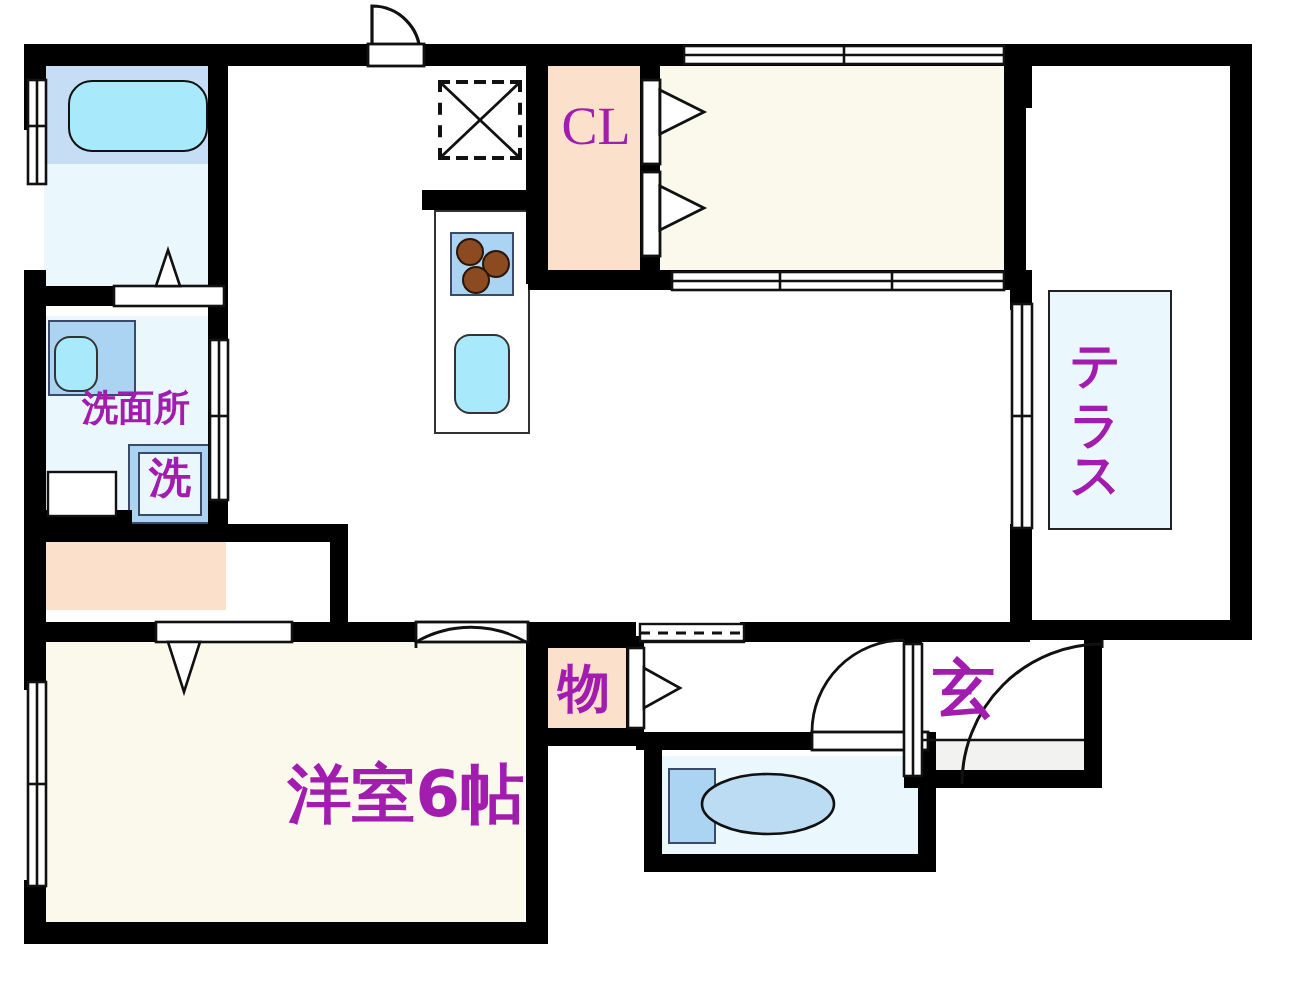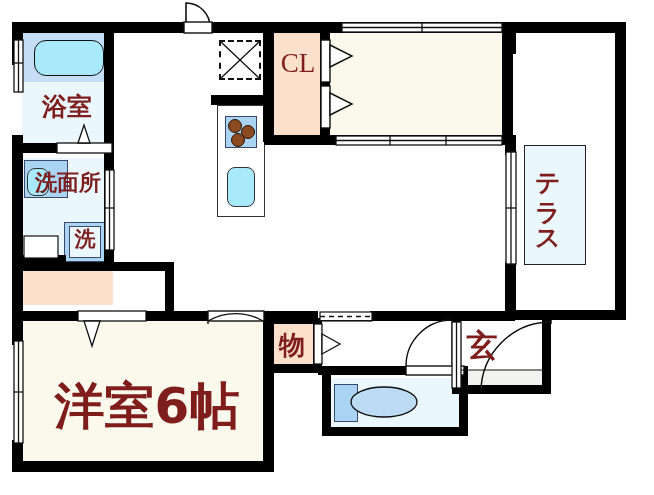--- a/index.html
+++ b/index.html
@@ -29,21 +29,21 @@
   .fill-paleblue{ background: #eaf7fc; }
   .fill-white   { background: #ffffff; }
   .fill-bathblue{ background: #c5ddf5; }
   .fill-tub     { background: #a8e9fb; }
   .fill-sinkblue{ background: #aad4f2; }
   .fill-gray    { background: #f2f2f0; }
 
   
   .lbl {
     position: absolute;
-    color: #7f1d1d;
+    color: #a21caf;
     text-align: center;
     white-space: nowrap;
     line-height: 1;
     font-family: "Liberation Serif", "DejaVu Serif", serif;
   }
   .lbl-jp { font-family: "DejaVu Sans", "Liberation Sans", sans-serif; font-weight: 700; }
   .vert {
     writing-mode: vertical-rl;
     text-orientation: upright;
     white-space: nowrap;
@@ -265,24 +265,23 @@
     </g>
 
     <g stroke="#111" stroke-width="1.4">
       <line x1="221" y1="42" x2="259" y2="78"></line>
       <line x1="259" y1="42" x2="221" y2="78"></line>
     </g>
 
     <rect x="24" y="236" width="34" height="22" fill="#fff" stroke="#111" stroke-width="1.2"></rect>
   </svg>
 
-  <div class="lbl lbl-jp" style="left:22px;  top:94px;  width:90px;  font-size:25px;">浴室</div>
-  <div class="lbl lbl-jp" style="left:22px;  top:172px; width:92px;  font-size:22px;">洗面所</div>
+  <div class="lbl lbl-jp" style="left:22px;  top:196px; width:92px;  font-size:18px;">洗面所</div>
   <div class="lbl lbl-jp" style="left:66px;  top:229px; width:38px;  font-size:21px;">洗</div>
-  <div class="lbl lbl-jp" style="left:32px;  top:381px; width:230px; font-size:50px;">洋室6帖</div>
+  <div class="lbl lbl-jp" style="left:32px;  top:381px; width:230px; font-size:32px;text-align:right;">洋室6帖</div>
 
   <div class="lbl" style="left:276px; top:45px;  width:44px;  font-size:27px; line-height:1.35;">
     <span>CL</span>
   </div>
 
 
 
   <div class="lbl lbl-jp vert" style="left:534px; top:156px; font-size:25px;">テラス</div>
 
   <div class="lbl lbl-jp" style="left:270px; top:332px; width:44px;  font-size:26px;">物</div>

